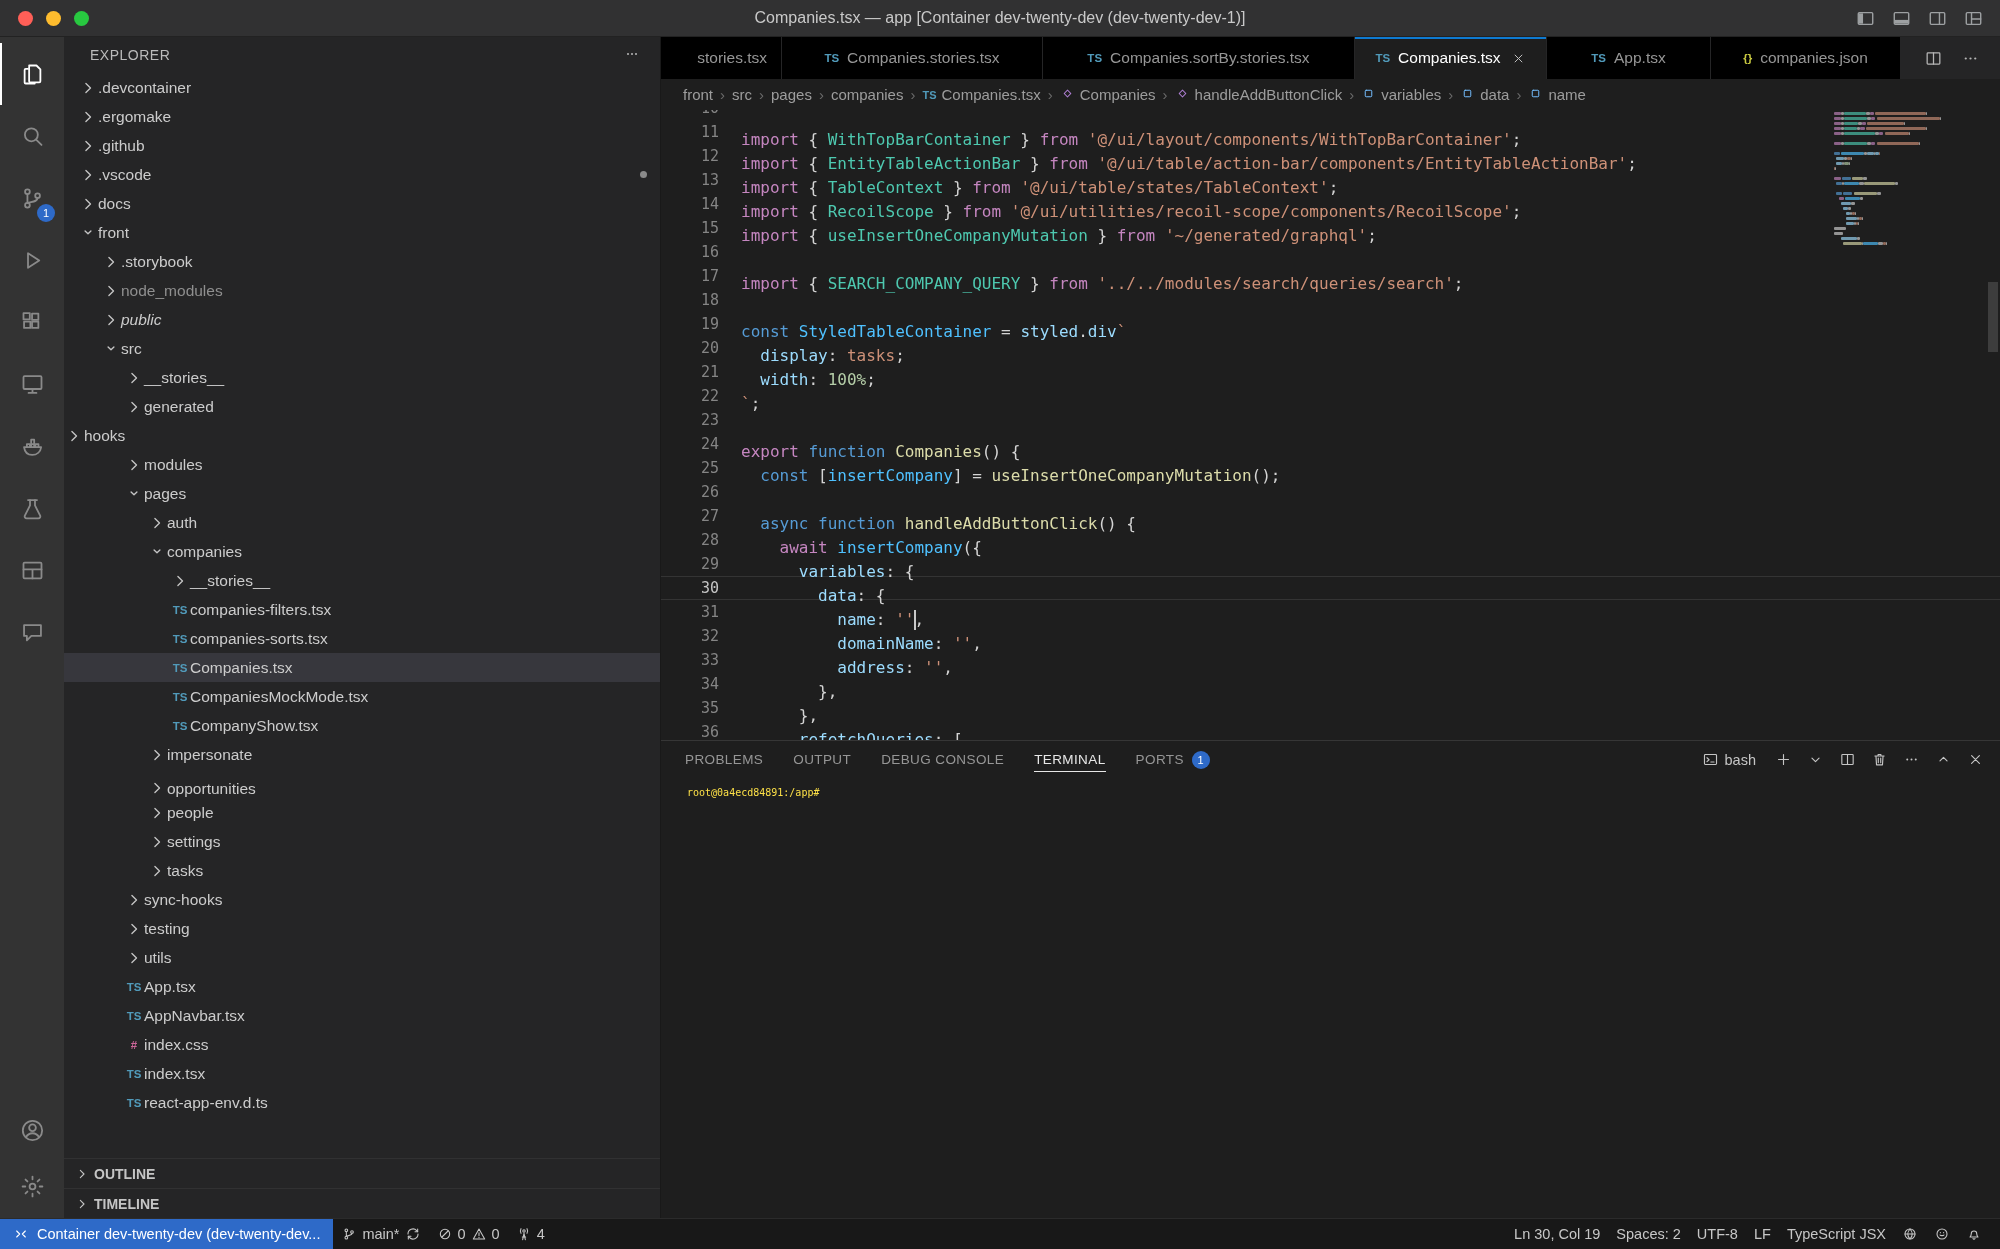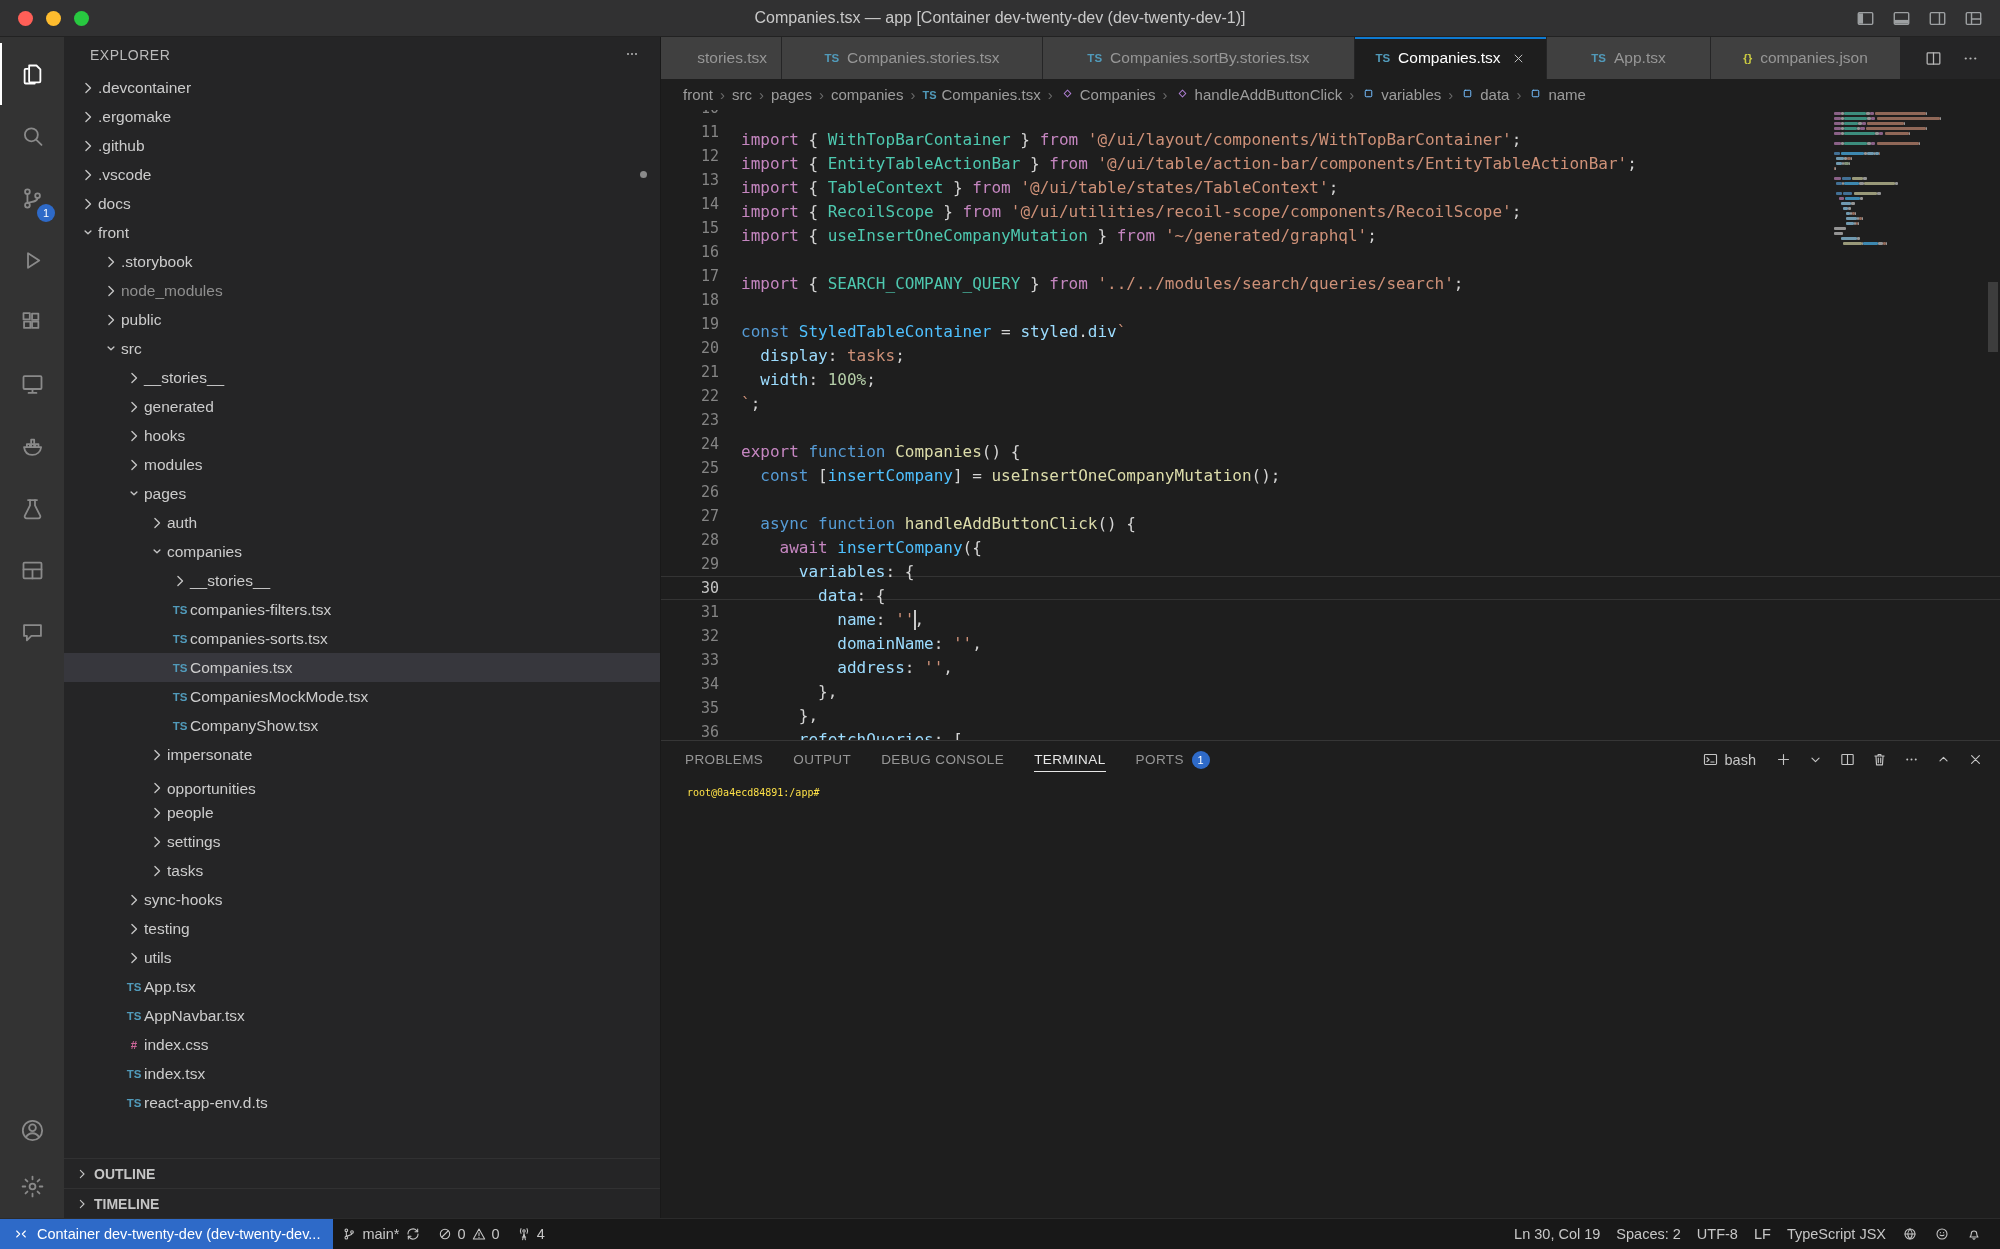--- a/index.html
+++ b/index.html
@@ -39,21 +39,21 @@
   .tree-row.dimmed .lbl { color:#8f8f8f; }
   .chev { width:20px; display:flex; justify-content:center; color:#c5c5c5; flex:none; }
   .ficon { width:20px; flex:none; text-align:center; font-weight:bold; font-size:11.5px; font-family:"Liberation Sans",sans-serif; }
   .ficon.ts { color:#519aba; } .ficon.css { color:#cc6699; }
   .dot-ind { position:absolute; right:13px; top:11px; width:7px; height:7px; border-radius:50%; background:#8a8a8a; }
   .sb-bottom-row { height:30px; border-top:1px solid #313132; display:flex; align-items:center; gap:4px; padding-left:10px; font-weight:bold; font-size:14px; color:#c5c5c5; flex:none; }
 
   
   .editor-col { flex:1; display:flex; flex-direction:column; min-width:0; }
   .tabsbar { height:42px; background:#252526; display:flex; align-items:stretch; flex:none; }
-  .tab { display:flex; align-items:center; justify-content:center; gap:8px; font-size:15.5px; color:#969696; background:#404040;
+  .tab { display:flex; align-items:center; justify-content:center; gap:8px; font-size:15.5px; color:#969696; background:#000000;
          border-right:1px solid #252526; position:relative; padding:0 10px; overflow:hidden; flex:none; cursor:pointer; white-space:nowrap; }
   .tab.partial { justify-content:flex-end; padding-right:14px; }
   .tab.active { background:#1e1e1e; color:#ffffff; }
   .tab .ticon { font-weight:bold; font-size:11.5px; flex:none; }
   .tab .ticon.ts { color:#519aba; } .tab .ticon.json { color:#cbcb41; }
   .tab .close { margin-left:2px; color:#c0c0c0; display:flex; }
   .tab .close svg { width:15px; height:15px; }
   .tab .topline { position:absolute; left:0; right:0; top:0; height:2px; }
   .tabs-actions { margin-left:auto; display:flex; align-items:center; gap:18px; padding:0 20px; color:#b6b6b6; }
   .tabs-actions .icn svg { width:19px; height:19px; }
@@ -318,31 +318,31 @@
             <span class="lbl">.storybook</span>
           </div>
           <div class="tree-row dimmed" style="padding-left: 37px;">
             <span class="chev">
               <svg viewBox="0 0 24 24" fill="none" stroke="currentColor" stroke-width="1.6" stroke-linecap="round" stroke-linejoin="round">
                 <path d="M9.5 6.5l5.5 5.5-5.5 5.5"></path>
               </svg>
             </span>
             <span class="lbl">node_modules</span>
           </div>
+          <div class="tree-row" style="padding-left: 37px; font-style: italic;">
+            <span class="chev">
+              <svg viewBox="0 0 24 24" fill="none" stroke="currentColor" stroke-width="1.6" stroke-linecap="round" stroke-linejoin="round">
+                <path d="M9.5 6.5l5.5 5.5-5.5 5.5"></path>
+              </svg>
+            </span>
+            <span class="lbl">public</span>
+          </div>
           <div class="tree-row" style="padding-left: 37px;">
             <span class="chev">
               <svg viewBox="0 0 24 24" fill="none" stroke="currentColor" stroke-width="1.6" stroke-linecap="round" stroke-linejoin="round">
-                <path d="M9.5 6.5l5.5 5.5-5.5 5.5"></path>
-              </svg>
-            </span>
-            <span class="lbl">public</span>
-          </div>
-          <div class="tree-row" style="padding-left: 37px;">
-            <span class="chev">
-              <svg viewBox="0 0 24 24" fill="none" stroke="currentColor" stroke-width="1.6" stroke-linecap="round" stroke-linejoin="round">
                 <path d="M8.5 9.5l3.5 3.5 3.5-3.5"></path>
               </svg>
             </span>
             <span class="lbl">src</span>
           </div>
           <div class="tree-row" style="padding-left: 60px;">
             <span class="chev">
               <svg viewBox="0 0 24 24" fill="none" stroke="currentColor" stroke-width="1.6" stroke-linecap="round" stroke-linejoin="round">
                 <path d="M9.5 6.5l5.5 5.5-5.5 5.5"></path>
               </svg>
@@ -350,21 +350,21 @@
             <span class="lbl">__stories__</span>
           </div>
           <div class="tree-row" style="padding-left: 60px;">
             <span class="chev">
               <svg viewBox="0 0 24 24" fill="none" stroke="currentColor" stroke-width="1.6" stroke-linecap="round" stroke-linejoin="round">
                 <path d="M9.5 6.5l5.5 5.5-5.5 5.5"></path>
               </svg>
             </span>
             <span class="lbl">generated</span>
           </div>
-          <div class="tree-row" style="padding-left: 60px;">
+          <div class="tree-row" style="">
             <span class="chev">
               <svg viewBox="0 0 24 24" fill="none" stroke="currentColor" stroke-width="1.6" stroke-linecap="round" stroke-linejoin="round">
                 <path d="M9.5 6.5l5.5 5.5-5.5 5.5"></path>
               </svg>
             </span>
             <span class="lbl">hooks</span>
           </div>
           <div class="tree-row" style="padding-left: 60px;">
             <span class="chev">
               <svg viewBox="0 0 24 24" fill="none" stroke="currentColor" stroke-width="1.6" stroke-linecap="round" stroke-linejoin="round">

